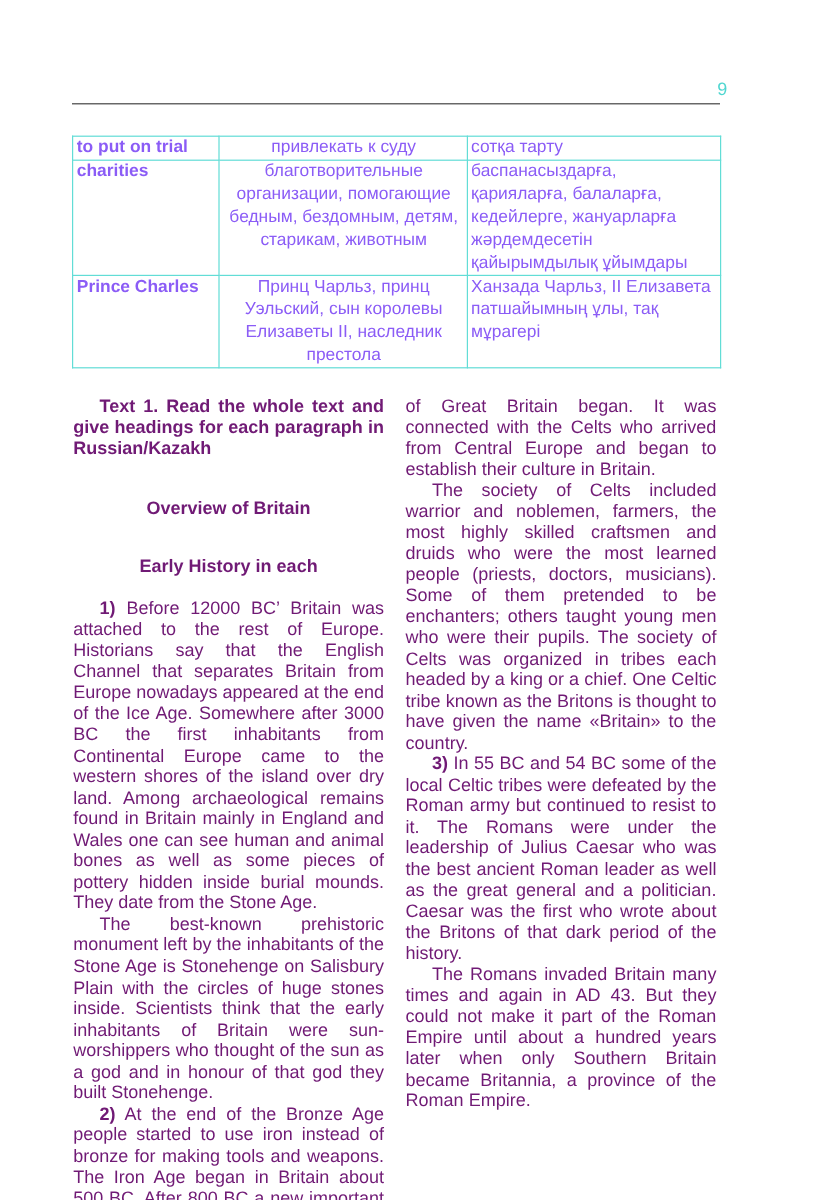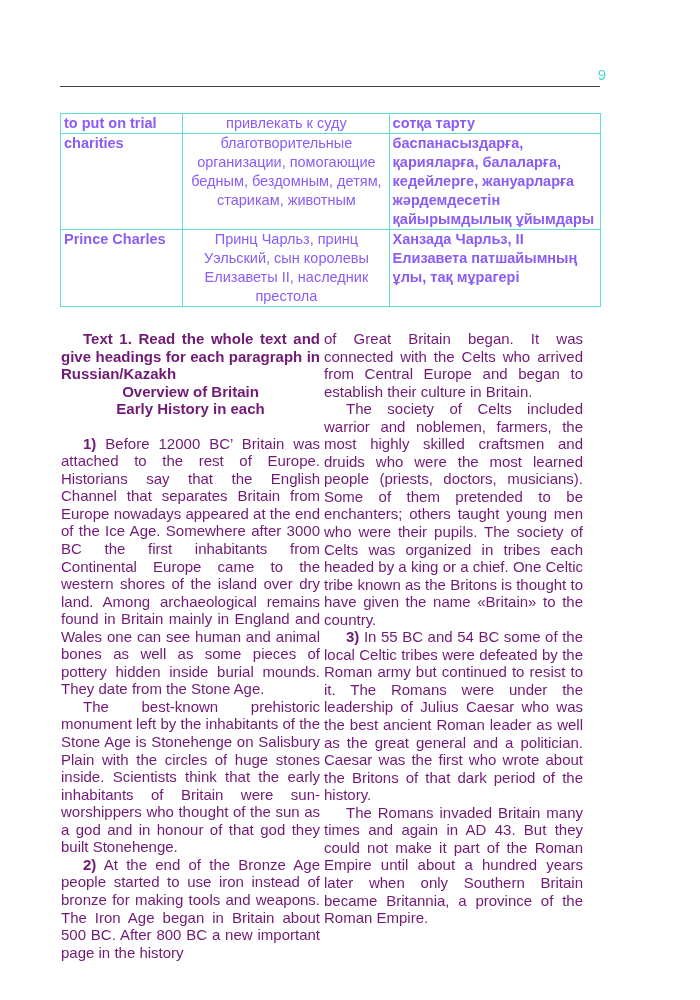--- a/index.html
+++ b/index.html
@@ -49,51 +49,50 @@
     .vocab-table td.term {
       width: 116px;
       font-weight: bold;
     }
     .vocab-table td.ru {
       width: 200px;
       text-align: center;
     }
     .vocab-table td.kz {
       width: 205px;
-      font-weight: bold;
     }
     .column {
       position: absolute;
       top: 330px;
       width: 259px;
       font-size: 15px;
       line-height: 17.55px;
       text-align: justify;
       color: #701a75;
     }
     .col-left { left: 61px; }
-    .col-right { left: 324px; }
+    .col-right { left: 338px; }
     .column p {
       margin: 0;
       text-indent: 22px;
     }
     .column p.cont {
       text-indent: 0;
     }
     .task {
       font-weight: bold;
       text-indent: 22px;
       margin: 0 0 17px 0;
     }
     .article-title {
       font-weight: bold;
       text-align: center;
       margin: 0 0 17px 0;
     }
-    .article-title div { text-align: center; }
+    .article-title div { text-align: center; margin-top: 32px; }
     .pnum { font-weight: bold; }
   </style>
 </head>
 <body>
 
 <div class="page-number">9</div>
 <div class="header-rule"></div>
 
 <table class="vocab-table">
   <tbody>

